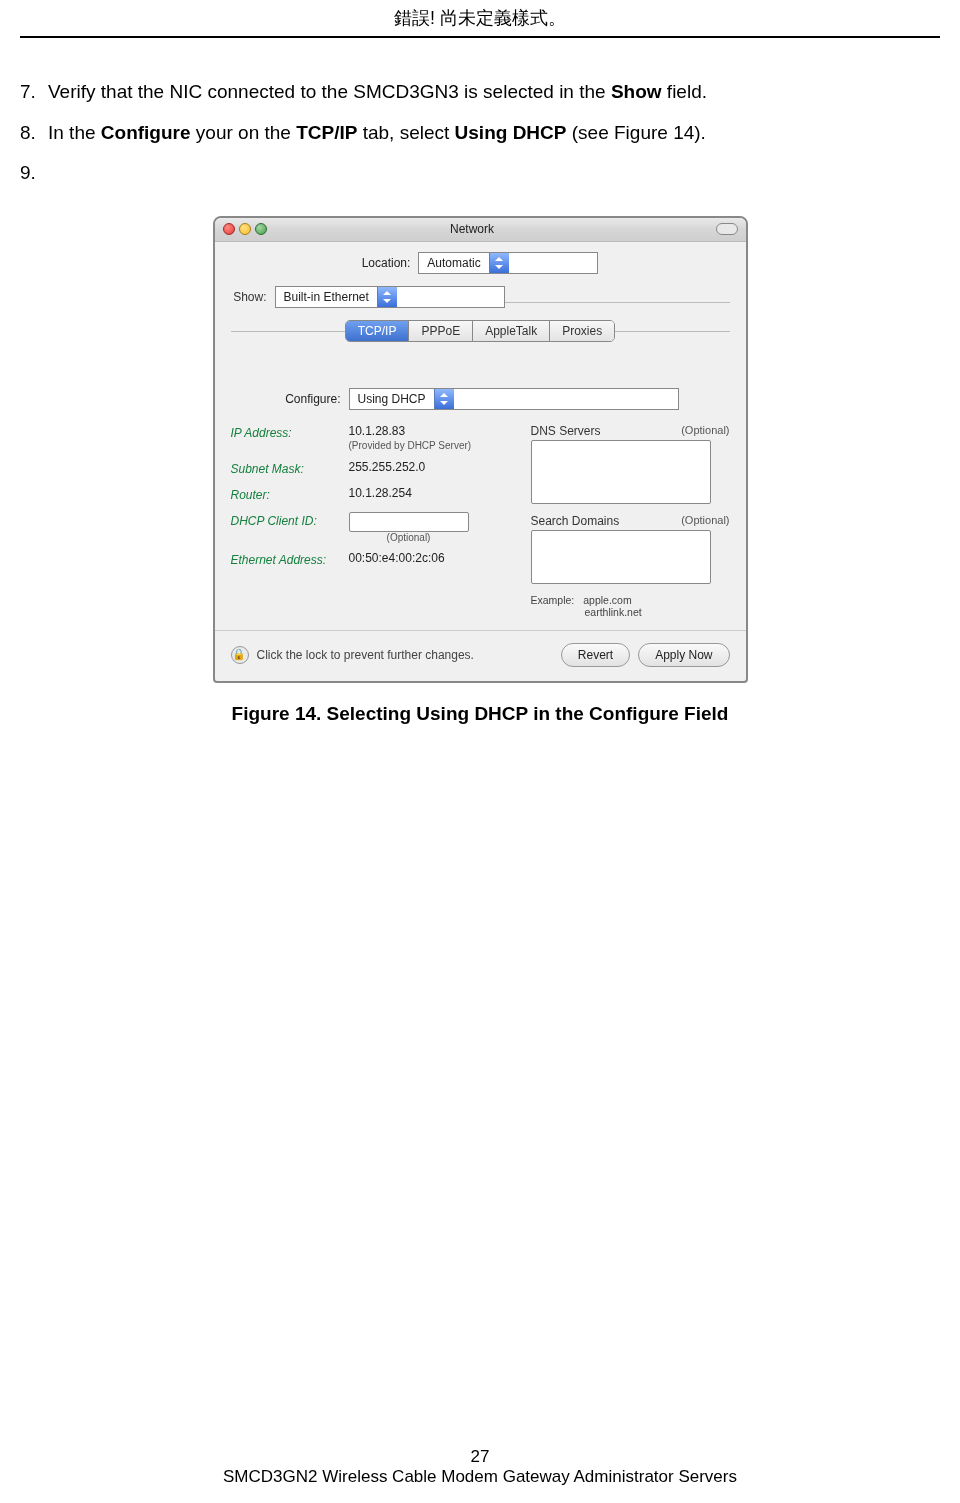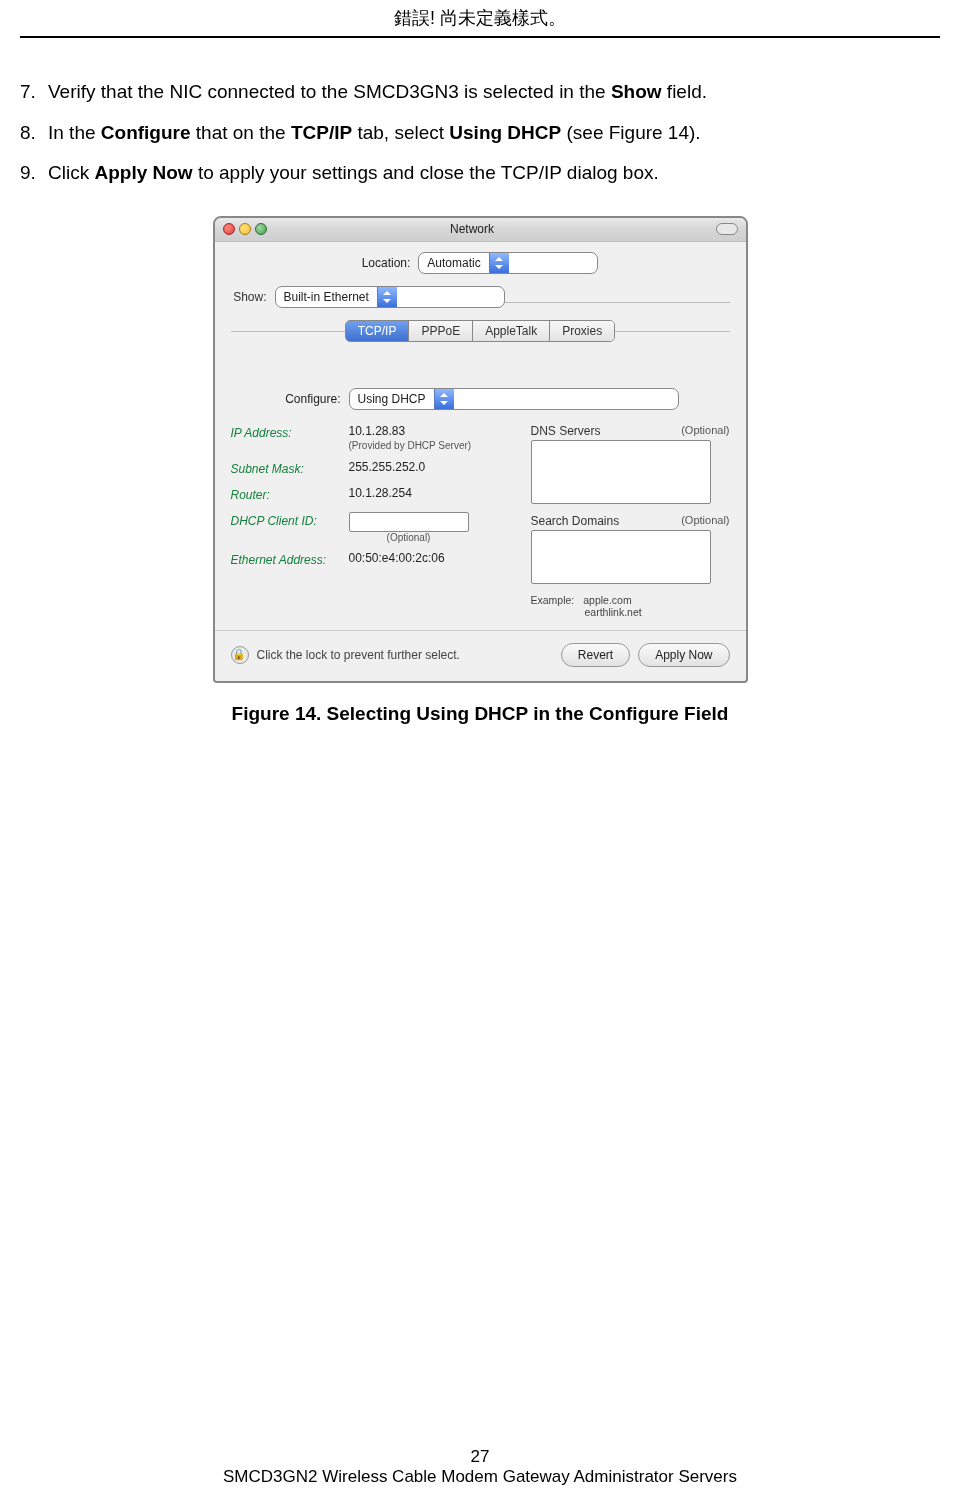--- a/index.html
+++ b/index.html
@@ -106,21 +106,21 @@
     text-align: right;
     padding-right: 8px;
     color: #222;
     font-size: 12px;
   }
   .aqua-select {
     display: flex;
     align-items: center;
     background: #fff;
     border: 1px solid #888;
-    border-radius: 7px;
+    border-radius: 0;
     height: 22px;
     overflow: hidden;
   }
   .aqua-select .sel-text {
     padding: 0 8px;
     font-size: 12px;
     color: #222;
   }
   .aqua-select .sel-btn {
     width: 20px;
@@ -305,28 +305,25 @@
 <ol class="steps">
   <li>
     <span class="num">7.</span>
     <span>
       <span>Verify that the NIC connected to the SMCD3GN3 is selected in the </span><span class="b">Show</span><span> field.</span>
     </span>
   </li>
   <li>
     <span class="num">8.</span>
     <span>
-      <span>In the </span><span class="b">Configure</span><span> that on the </span><span class="b">TCP/IP</span><span> tab, select </span><span class="b">Using DHCP</span><span> (see Figure 14).</span>
+      <span>In the </span><span class="b">Configure</span><span> your on the </span><span class="b">TCP/IP</span><span> tab, select </span><span class="b">Using DHCP</span><span> (see Figure 14).</span>
     </span>
   </li>
   <li>
     <span class="num">9.</span>
-    <span>
-      <span>Click </span><span class="b">Apply Now</span><span> to apply your settings and close the TCP/IP dialog box.</span>
-    </span>
   </li>
 </ol>
 
 <div class="figure-wrap">
   <div class="mac-window">
     <div class="titlebar">
       <div class="traffic-lights">
         <span class="tl-red"></span>
         <span class="tl-yellow"></span>
         <span class="tl-green"></span>
@@ -417,21 +414,21 @@
         <div class="example">
           <span class="ex-label">Example:</span>
           <span>apple.com</span><br>
           <span style="padding-left:54px;">earthlink.net</span>
         </div>
       </div>
     </div>
 
     <div class="footer-bar">
       <div class="lock-icon">🔒</div>
-      <div class="footer-text">Click the lock to prevent further select.</div>
+      <div class="footer-text">Click the lock to prevent further changes.</div>
       <div class="aqua-btn">Revert</div>
       <div class="aqua-btn">Apply Now</div>
     </div>
   </div>
 
   <div class="figure-caption">Figure 14. Selecting Using DHCP in the Configure Field</div>
 </div>
 
 <div class="page-footer">
   <div>27</div>

